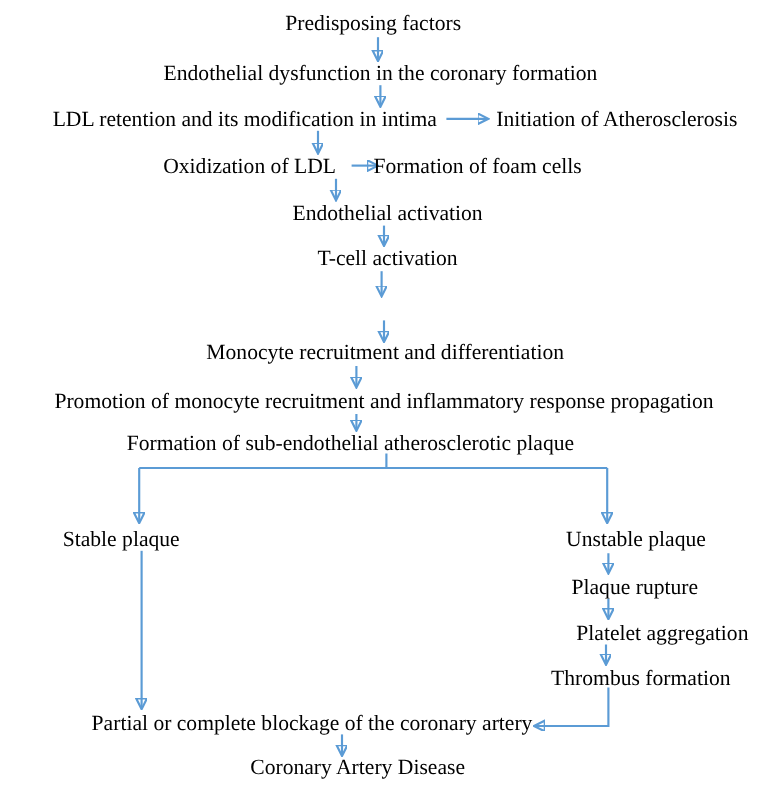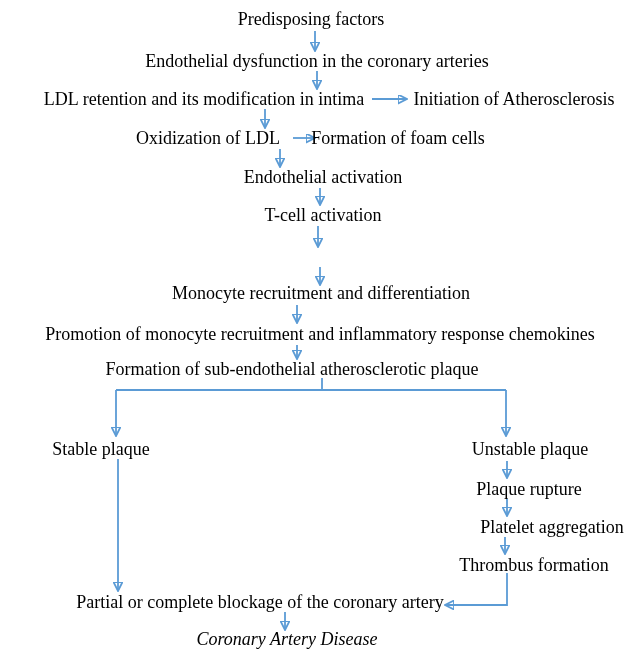--- a/index.html
+++ b/index.html
@@ -40,21 +40,21 @@
   .n-monocyte                { left: 321px; top: 248px; margin-top: 36px; }
   .n-release                 { left: 320px; top: 286px; }
   .n-promotion               { left: 320px; top: 325px; }
   .n-plaque-formation        { left: 292px; top: 360px; }
   .n-stable-plaque           { left: 101px; top: 440px; }
   .n-unstable-plaque         { left: 530px; top: 440px; }
   .n-plaque-rupture          { left: 529px; top: 480px; }
   .n-platelet-aggregation    { left: 552px; top: 518px; }
   .n-thrombus-formation      { left: 534px; top: 556px; }
   .n-blockage                { left: 260px; top: 593px; }
-  .n-cad                     { left: 287px; top: 630px; font-style: italic; }
+  .n-cad                     { left: 298px; top: 630px; }
 
   .connectors path, .connectors line {
     stroke: #5B9BD5;
     stroke-width: 1.8;
     fill: none;
   }
 </style>
 </head>
 <body>
 
@@ -88,38 +88,38 @@
     <line x1="505" y1="537" x2="505" y2="553" marker-end="url(#ah)"></line>
 
     <line x1="118" y1="459" x2="118" y2="590" marker-end="url(#ah)"></line>
     <path d="M507,573 L507,605 L446,605" marker-end="url(#ah)"></path>
 
     <line x1="285" y1="612" x2="285" y2="629" marker-end="url(#ah)"></line>
   </svg>
 
   <div class="node n-predisposing">Predisposing factors</div>
 
-  <div class="node n-endothelial-dysfunction">Endothelial dysfunction in the coronary arteries</div>
+  <div class="node n-endothelial-dysfunction">Endothelial dysfunction in the coronary formation</div>
 
   <div class="node n-ldl-retention">LDL retention and its modification in intima</div>
 
   <div class="node n-initiation">Initiation of Atherosclerosis</div>
 
   <div class="node n-oxidization">Oxidization of LDL</div>
 
   <div class="node n-foam-cells">Formation of foam cells</div>
 
   <div class="node n-endothelial-activation">Endothelial activation</div>
 
   <div class="node n-t-cell">T-cell activation</div>
 
   <div class="node n-monocyte">Monocyte recruitment and differentiation</div>
 
 
-  <div class="node n-promotion">Promotion of monocyte recruitment and inflammatory response chemokines</div>
+  <div class="node n-promotion">Promotion of monocyte recruitment and inflammatory response propagation</div>
 
   <div class="node n-plaque-formation">Formation of sub-endothelial atherosclerotic plaque</div>
 
   <div class="node n-stable-plaque">Stable plaque</div>
 
   <div class="node n-unstable-plaque">Unstable plaque</div>
 
   <div class="node n-plaque-rupture">Plaque rupture</div>
 
   <div class="node n-platelet-aggregation">Platelet aggregation</div>

